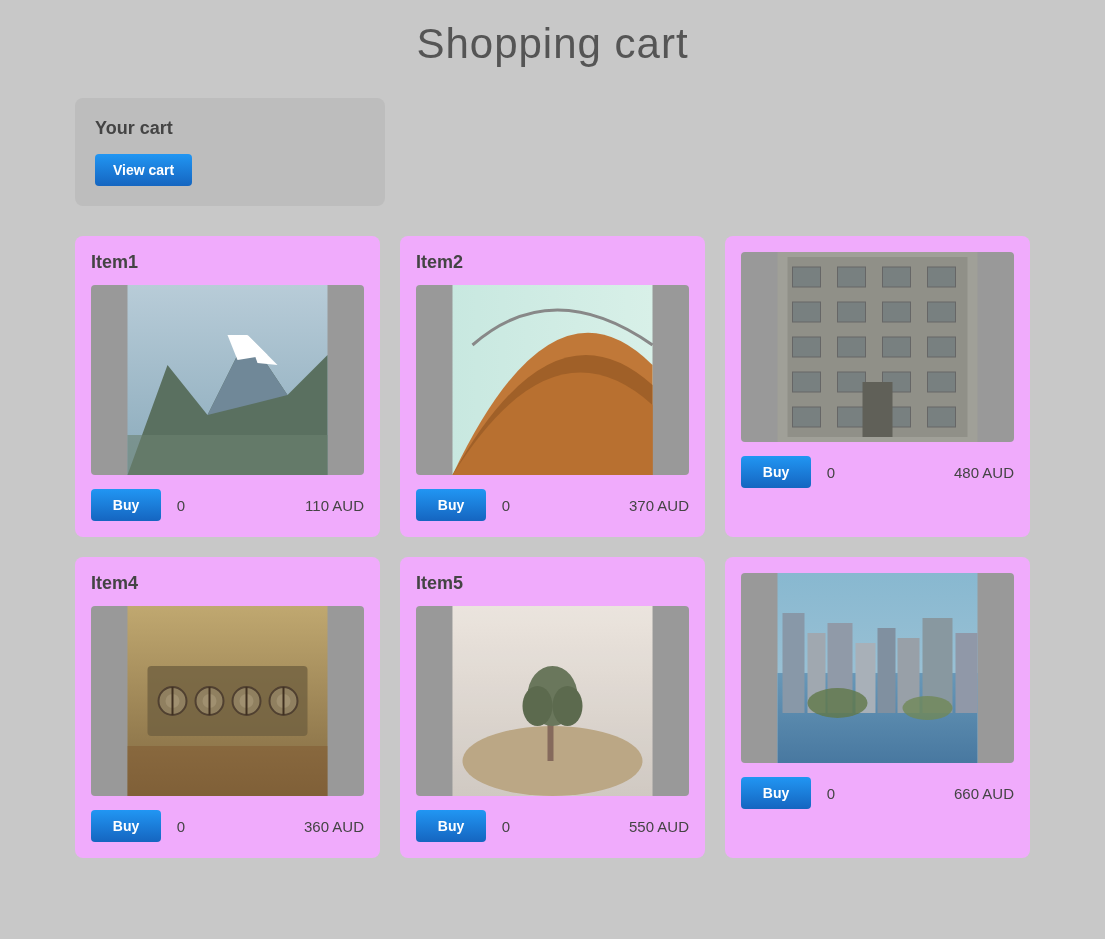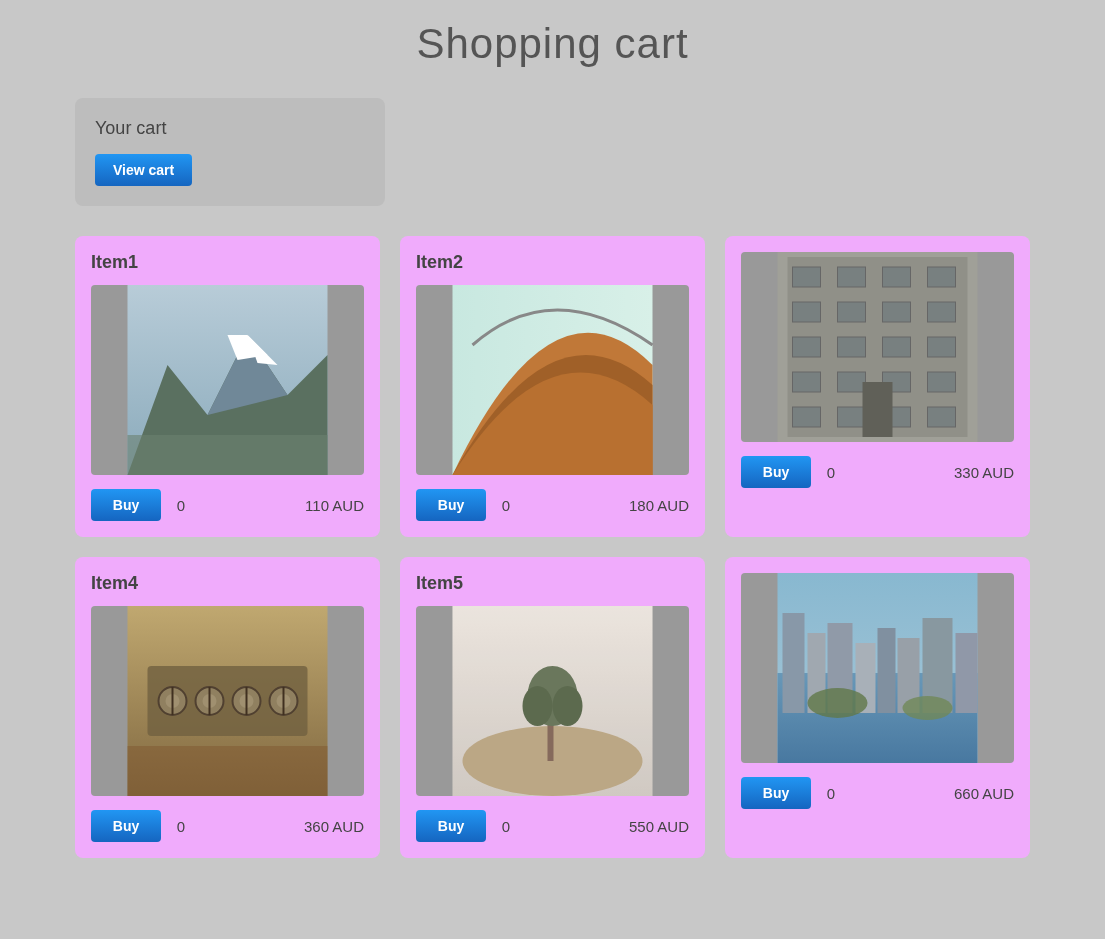--- a/index.html
+++ b/index.html
@@ -27,21 +27,21 @@
     .cart-box {
       background-color: #bdbdbd;
       border-radius: 8px;
       padding: 20px;
       width: 310px;
       margin-bottom: 30px;
     }
 
     .cart-box h2 {
       font-size: 18px;
-      font-weight: normal;
+      font-weight: bold;
       color: #444;
       margin-bottom: 15px;
     }
 
     .btn-view-cart {
       background: linear-gradient(to bottom, #2196f3, #1565c0);
       color: white;
       border: none;
       border-radius: 4px;
       padding: 8px 18px;
@@ -169,21 +169,21 @@
       <rect width="200" height="190" fill="url(#sky2)"></rect>
       <path d="M 0 190 Q 100 -20 200 80 L 200 190 Z" fill="#c07838"></path>
       <path d="M 0 190 Q 100 10 200 100 L 200 190 Z" fill="#a06028"></path>
       <path d="M 0 190 Q 100 30 200 120 L 200 190 Z" fill="#b87030"></path>
       <path d="M 200 60 Q 100 -10 20 60" stroke="#888" stroke-width="3" fill="none"></path>
     </svg>
     </div>
     <div class="item-footer">
       <button class="btn-buy">Buy</button>
       <span class="item-qty">0</span>
-      <span class="item-price">180 AUD</span>
+      <span class="item-price">370 AUD</span>
     </div>
   </div>
       <div class="item-card">
     <div class="item-image">
       <svg viewBox="0 0 200 190" xmlns="http://www.w3.org/2000/svg">
       <rect width="200" height="190" fill="#a0a098"></rect>
       <rect x="10" y="5" width="180" height="180" fill="#909088"></rect>
 
       <rect x="15" y="15" width="28" height="20" fill="#788080" stroke="#666" stroke-width="1"></rect>
             <rect x="60" y="15" width="28" height="20" fill="#788080" stroke="#666" stroke-width="1"></rect>
@@ -204,21 +204,21 @@
             <rect x="15" y="155" width="28" height="20" fill="#788080" stroke="#666" stroke-width="1"></rect>
             <rect x="60" y="155" width="28" height="20" fill="#788080" stroke="#666" stroke-width="1"></rect>
             <rect x="105" y="155" width="28" height="20" fill="#788080" stroke="#666" stroke-width="1"></rect>
             <rect x="150" y="155" width="28" height="20" fill="#788080" stroke="#666" stroke-width="1"></rect>
       <rect x="85" y="130" width="30" height="55" fill="#606058"></rect>
     </svg>
     </div>
     <div class="item-footer">
       <button class="btn-buy">Buy</button>
       <span class="item-qty">0</span>
-      <span class="item-price">330 AUD</span>
+      <span class="item-price">480 AUD</span>
     </div>
   </div>
       <div class="item-card">
     <h3>Item4</h3>
     <div class="item-image">
       <svg viewBox="0 0 200 190" xmlns="http://www.w3.org/2000/svg">
       <defs>
               <linearGradient id="sep" x1="0" y1="0" x2="0" y2="1">
                 <stop offset="0%" stop-color="#c0a870"></stop>
                 <stop offset="100%" stop-color="#806840"></stop>

